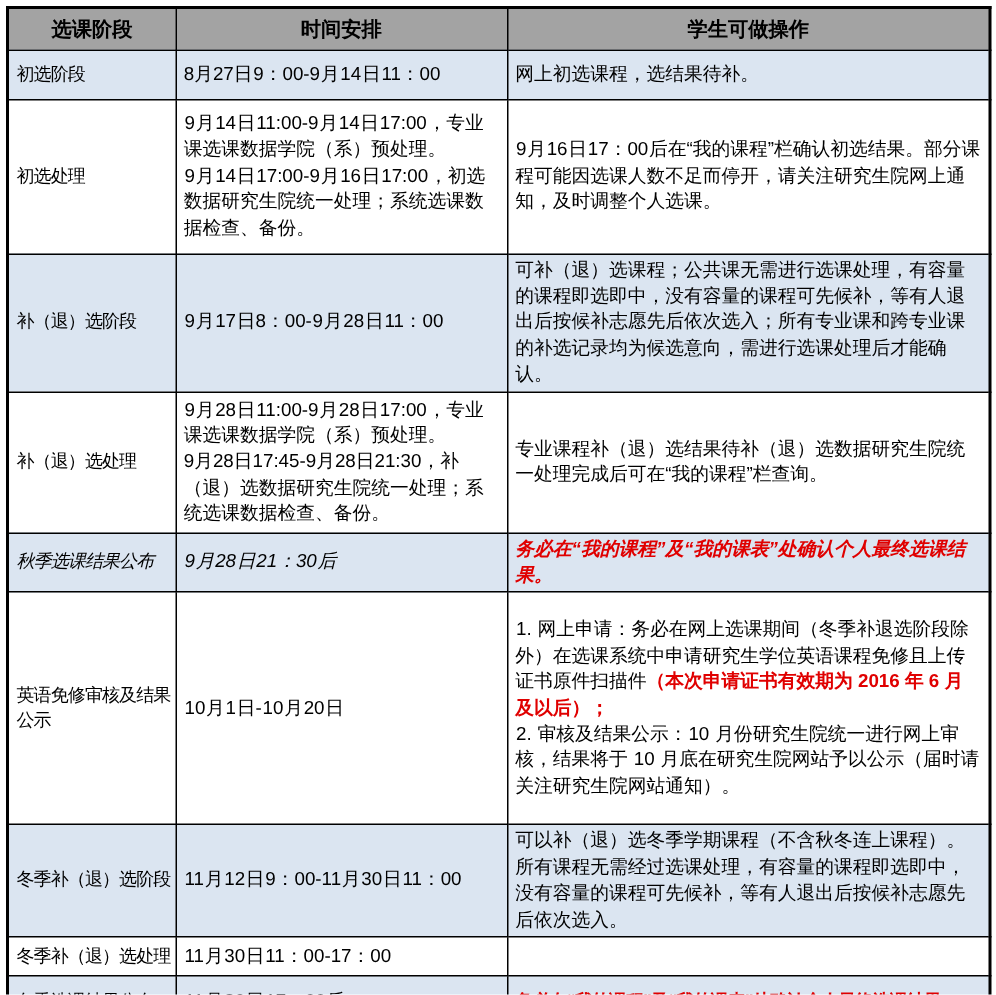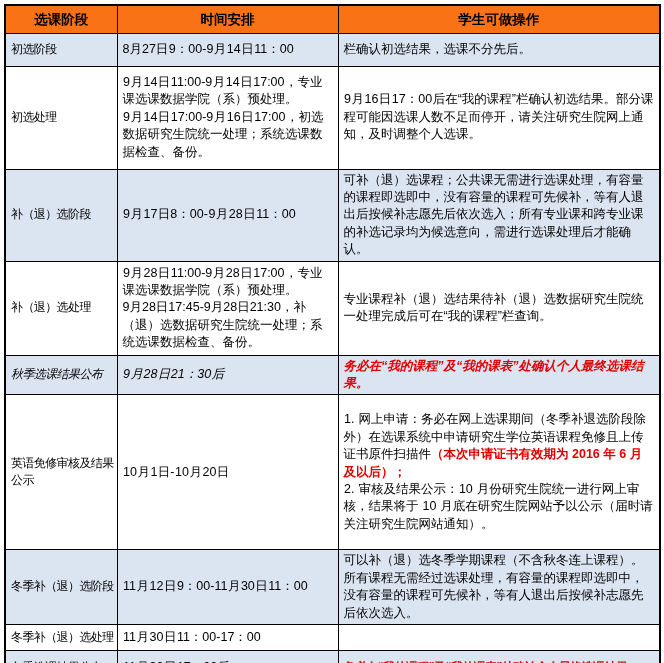--- a/index.html
+++ b/index.html
@@ -22,21 +22,21 @@
     padding:2px 5px;
     font-size:12.5px;
     line-height:17.4px;
     text-align:left;
     word-break:break-all;
   }
   th{
     font-weight:bold;
     text-align:center;
     font-size:13.5px;
-    background:#f97316;
+    background:#a3a3a3;
     padding:4px 2px;
   }
   td.phase{
     font-size:12px;
     letter-spacing:-0.6px;
     padding-left:5px;padding-right:2px;
   }
   tr.alt td{background:#dbe5f1;}
   .num{color:#000000;padding:0 0.5px;}
   .red{color:#000000;}
@@ -58,21 +58,21 @@
       <th>选课阶段</th>
       <th>时间安排</th>
       <th>学生可做操作</th>
     </tr>
   </thead>
   <tbody>
 
     <tr class="alt" style="height:33px;margin-top:46px;">
       <td class="phase">初选阶段</td>
       <td><span class="red">8月27日</span><span><span class="num">9：00-9</span>月<span class="num">14</span>日<span class="num">11：00</span></span></td>
-      <td><span>栏确认初选结果，选课不分先后。</span></td>
+      <td><span>网上初选课程，选结果待补。</span></td>
     </tr>
 
     <tr style="height:103px;">
       <td class="phase">初选处理</td>
       <td>
         <span class="para"><span class="num">9</span>月<span class="num">14</span>日<span class="num">11:00-9</span>月<span class="num">14</span>日<span class="num">17:00</span>，专业课选课数据学院（系）预处理。</span>
         <span class="para"><span class="num">9</span>月<span class="num">14</span>日<span class="num">17:00-9</span>月<span class="num">16</span>日<span class="num">17:00</span>，初选数据研究生院统一处理；系统选课数据检查、备份。</span>
       </td>
       <td><span><span class="num">9</span>月<span class="num">16</span>日<span class="num">17：00</span>后在“我的课程”栏确认初选结果。部分课程可能因选课人数不足而停开，请关注研究生院网上通知，及时调整个人选课。</span></td>
     </tr>

